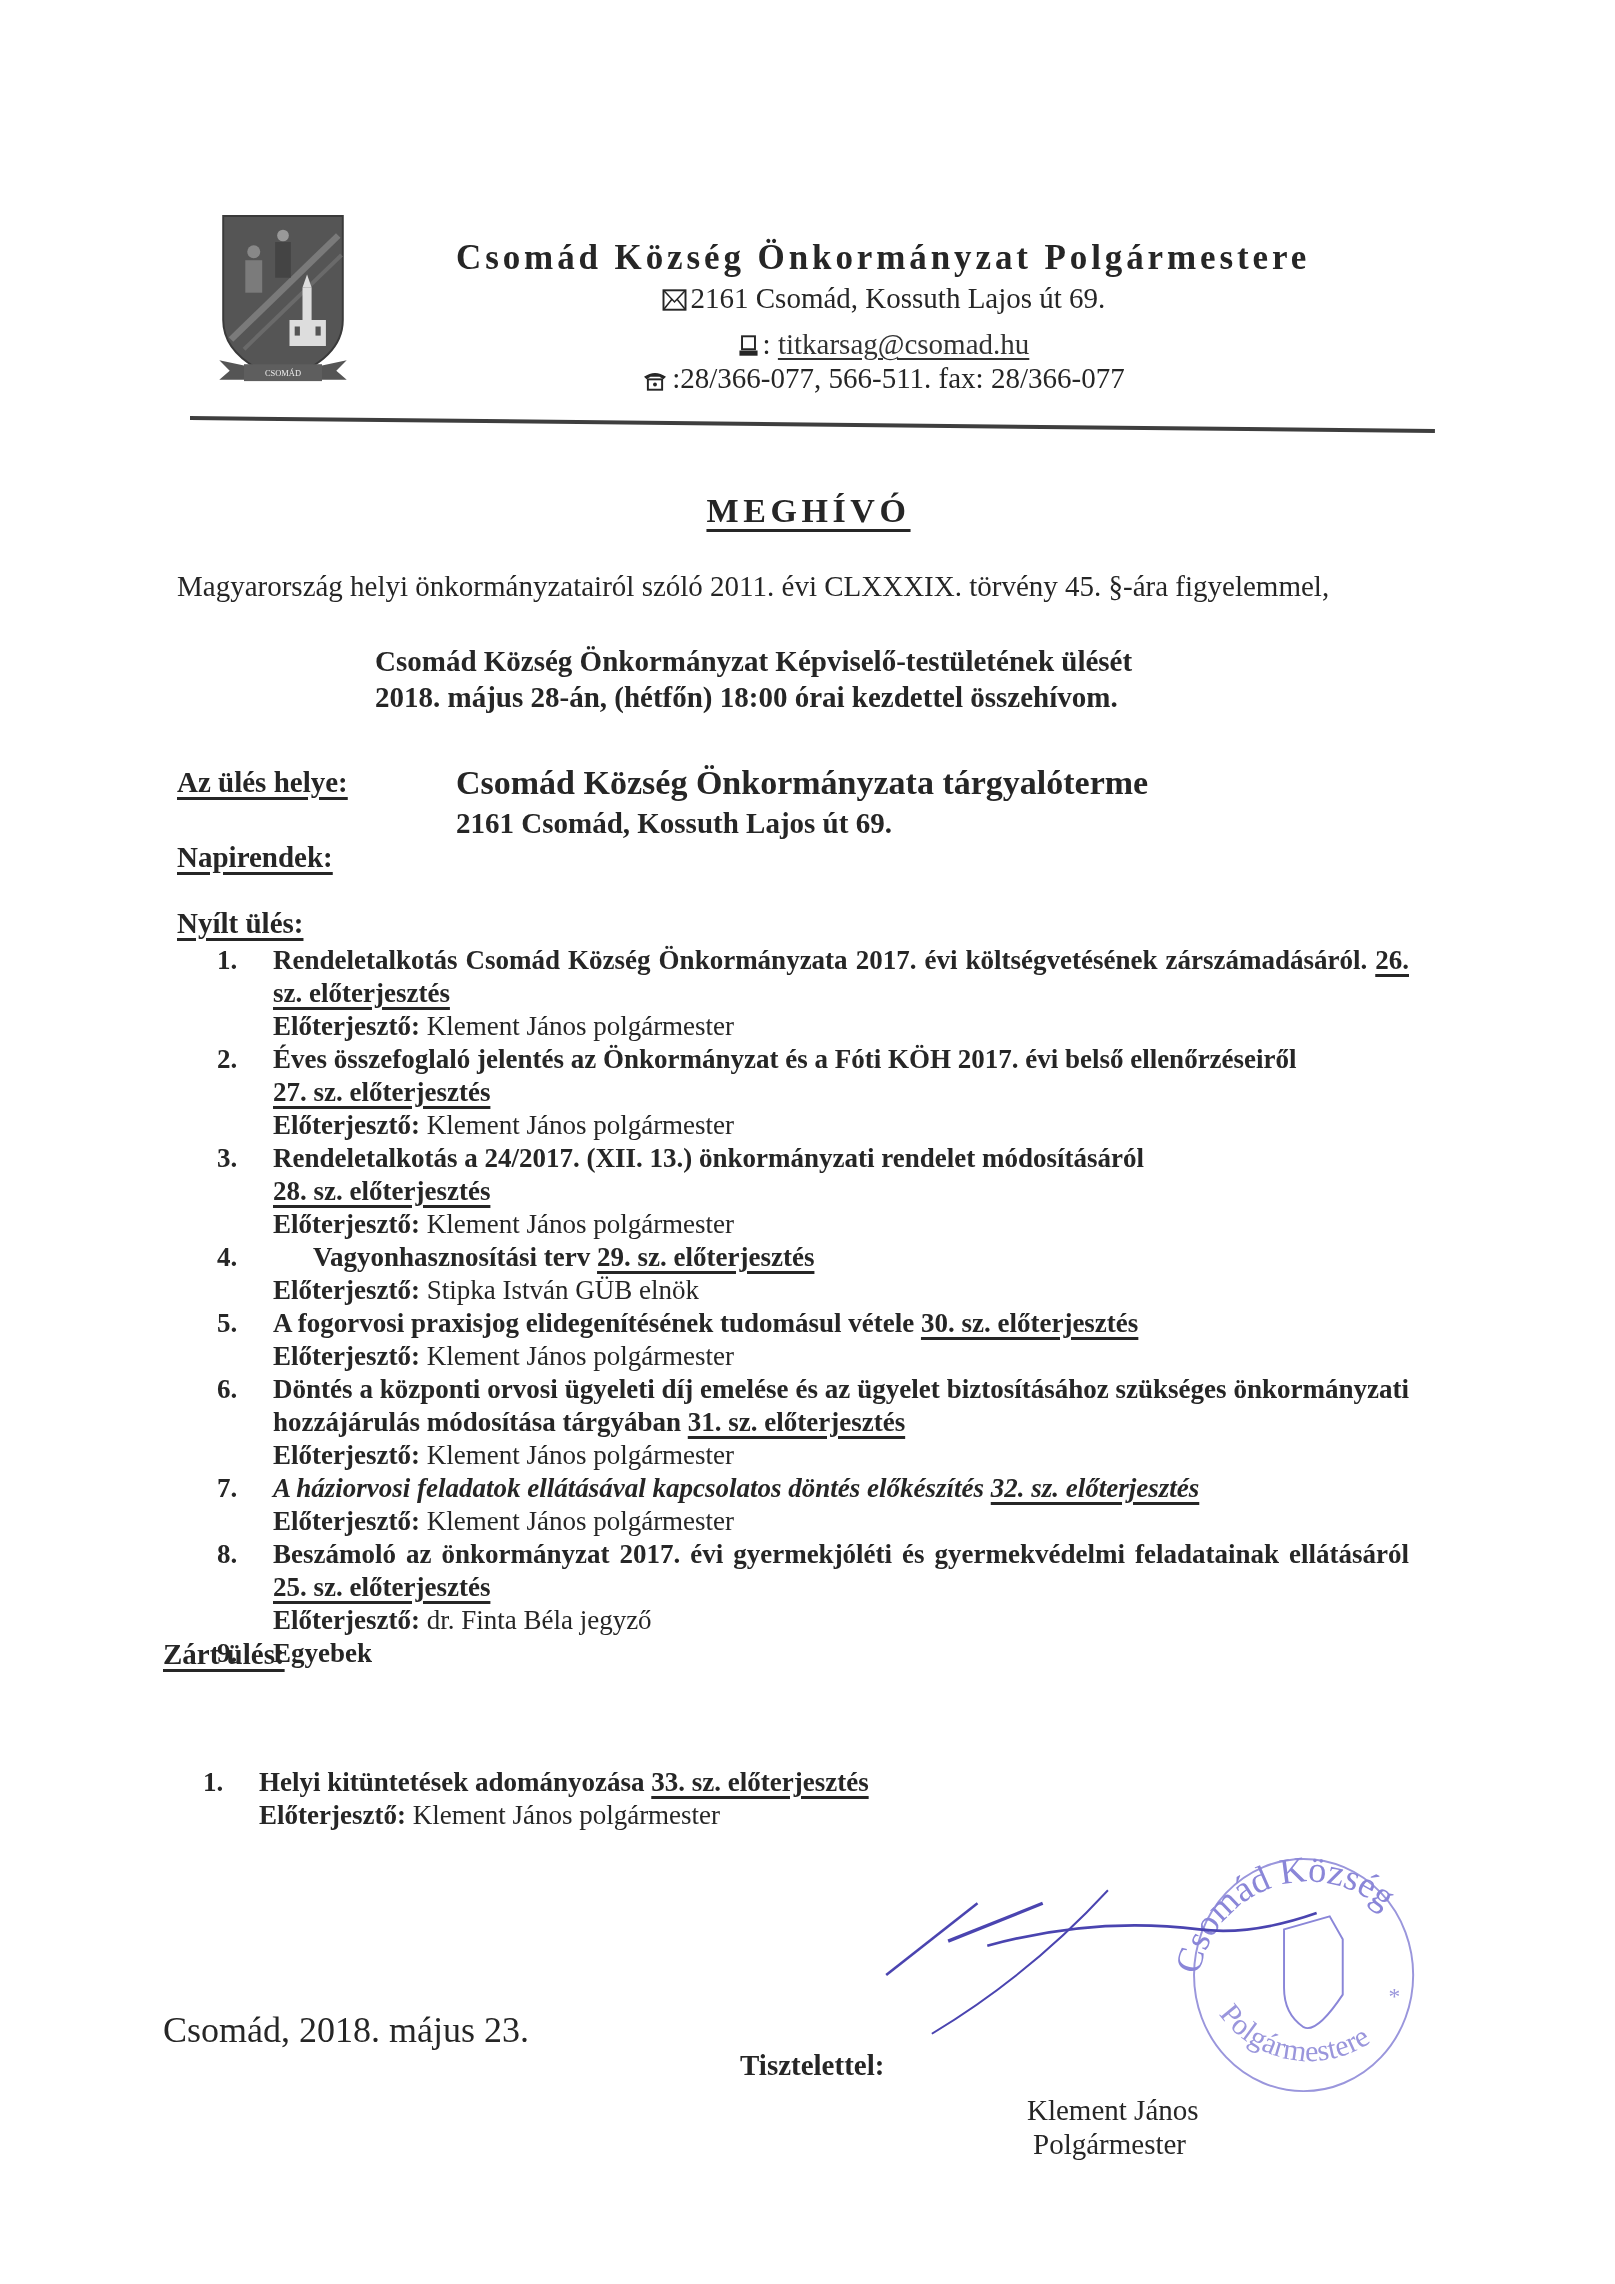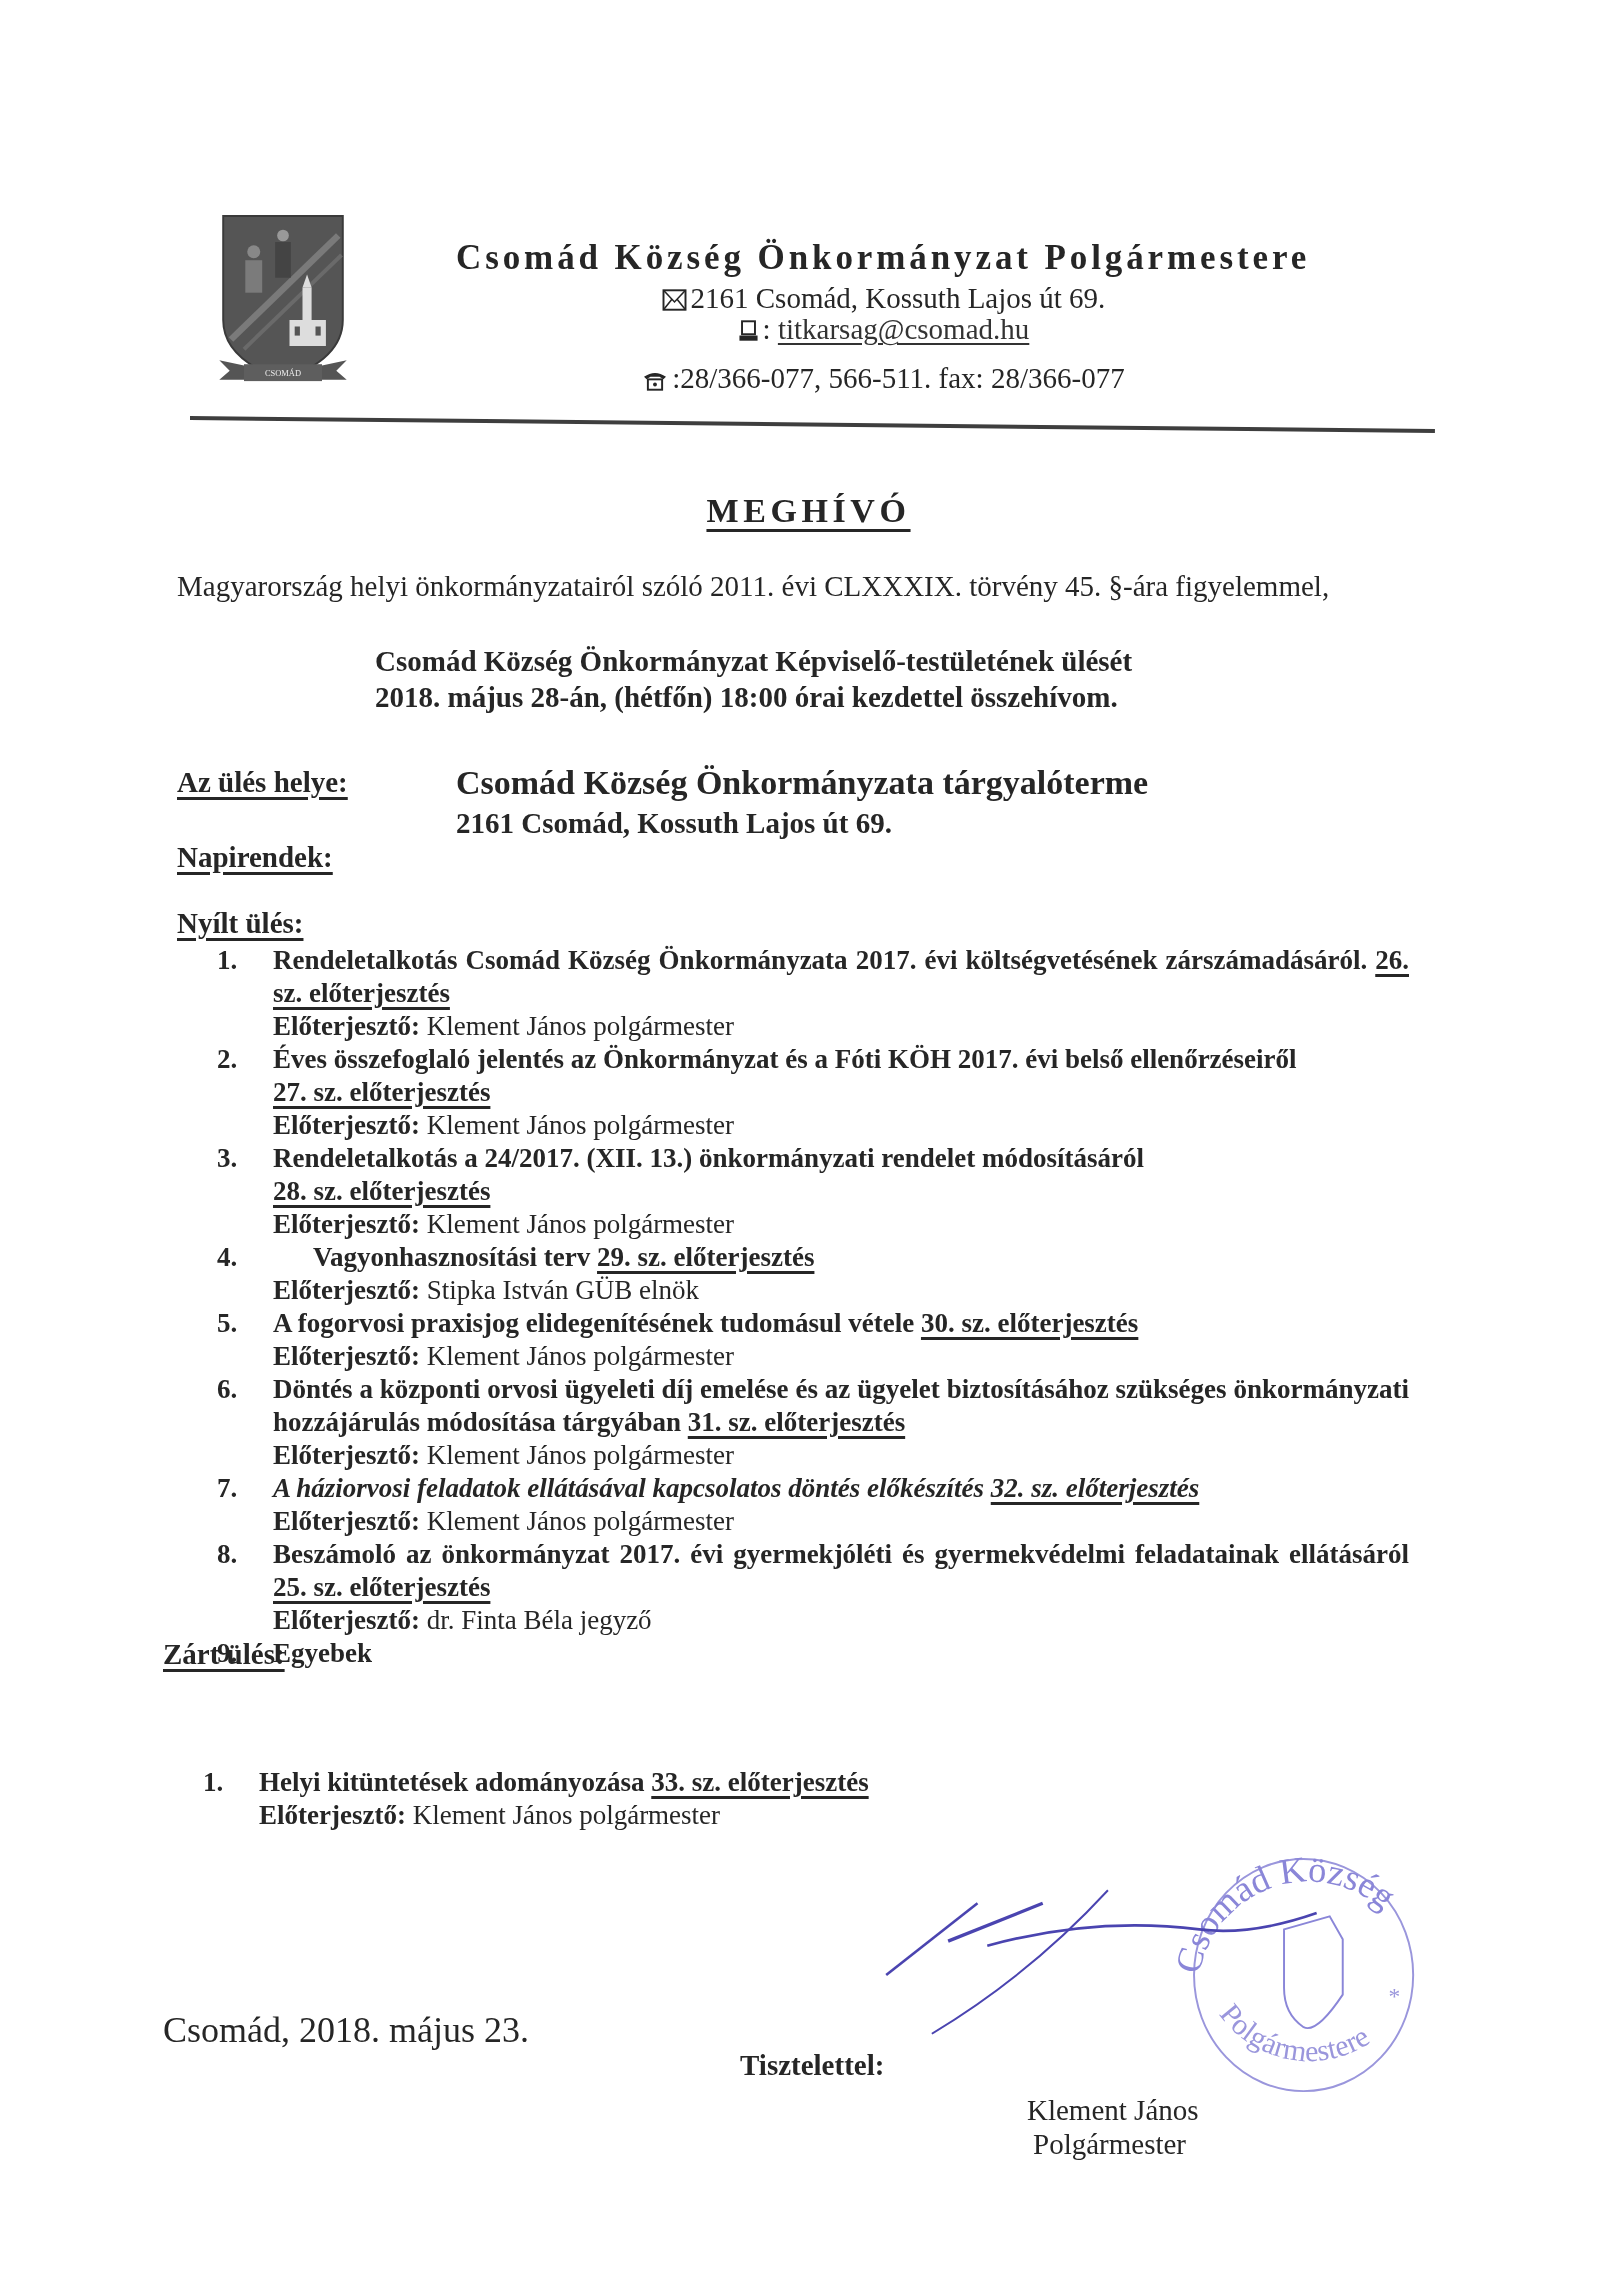--- a/index.html
+++ b/index.html
@@ -79,21 +79,21 @@
 
 <div class="abs lh-title">Csomád Község Önkormányzat Polgármestere</div>
 
 <div class="abs lh-line" style="top:282px;">
   <svg class="icn" width="25" height="22" viewBox="0 0 38 34">
     <rect x="2" y="2" width="34" height="30" fill="none" stroke="#262626" stroke-width="3"></rect>
     <path d="M2 2 L19 20 L36 2 M2 32 L15 16 M36 32 L23 16" fill="none" stroke="#262626" stroke-width="2.5"></path>
   </svg><span>2161 Csomád, Kossuth Lajos út 69.</span>
 </div>
 
-<div class="abs lh-line" style="top:313px;">
+<div class="abs lh-line" style="top:328px;">
   <svg class="icn" width="21" height="22" viewBox="0 0 32 34">
     <rect x="6" y="2" width="20" height="20" fill="none" stroke="#262626" stroke-width="3"></rect>
     <rect x="2" y="24" width="28" height="8" fill="#262626"></rect>
   </svg><span>:</span>
   <span class="lh-email">titkarsag@csomad.hu</span>
 </div>
 
 <div class="abs lh-line" style="top:362px;">
   <svg class="icn" width="26" height="22" viewBox="0 0 40 34">
     <path d="M3 12 Q20 0 37 12 L33 16 L27 12 L13 12 L7 16 Z" fill="#262626"></path>

